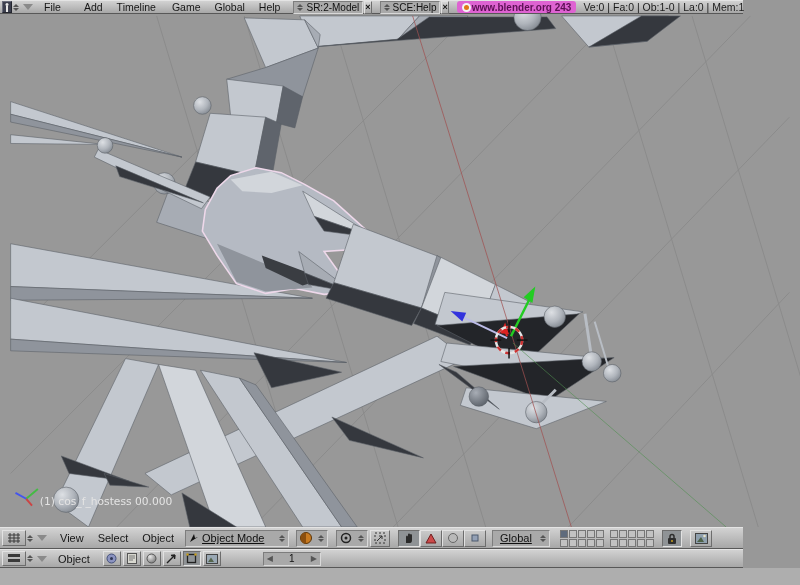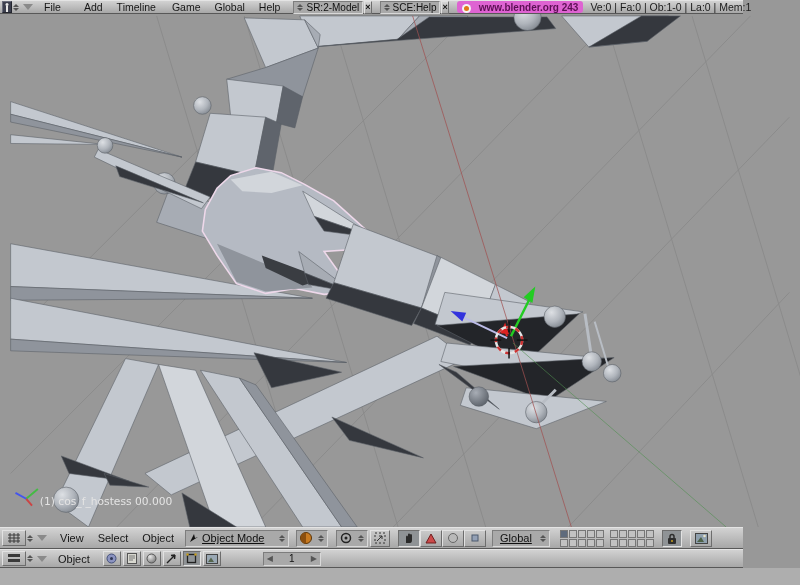--- a/index.html
+++ b/index.html
@@ -42,21 +42,21 @@
   .collapse-arrow{width:0;height:0;border-left:5px solid transparent;border-right:5px solid transparent;
         border-top:6px solid #8a8a8a;margin:0 4px;}
 
   
   .layers{display:flex;gap:6px;margin-left:10px;}
   .layer-block{display:grid;grid-template-columns:repeat(5,8px);grid-template-rows:8px 8px;gap:1px;}
   .layer{width:8px;height:8px;background:#c3c3c3;border:1px solid #777;}
   .layer.on{background:#5f6b7c;}
 
   
-  .web-chip{display:flex;align-items:flex-end;gap:8px;background:var(--accent-pink);
+  .web-chip{display:flex;align-items:center;gap:1px;background:var(--accent-pink);
         border-radius:3px;height:12px;padding:0 5px;margin-left:8px;}
   .web-chip span{font-size:10px;color:#5c1054;font-weight:bold;white-space:nowrap;}
   .blogo{width:9px;height:9px;border-radius:50%;background:#f4f4f4;position:relative;}
   .blogo::after{content:"";position:absolute;left:2px;top:2px;width:5px;height:5px;border-radius:50%;background:#e07818;}
 
   .stats{font-size:10.5px;color:#1c1c1c;margin-left:7px;white-space:nowrap;}
   .mini-arrow{font-size:8px;color:#555;}
   svg text{font-family:"DejaVu Sans",sans-serif;}
 </style>
 </head>

